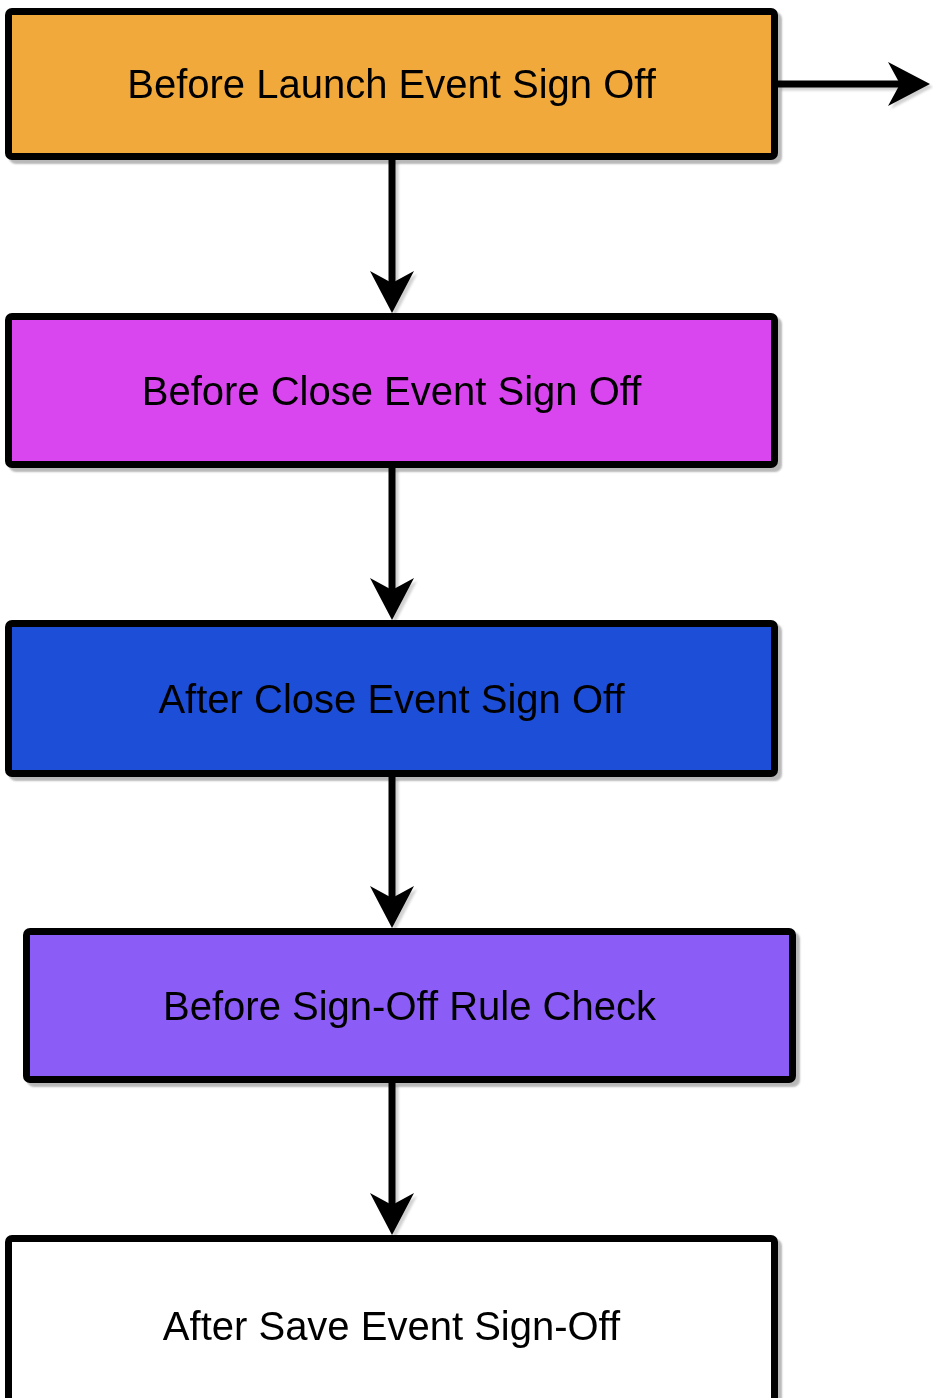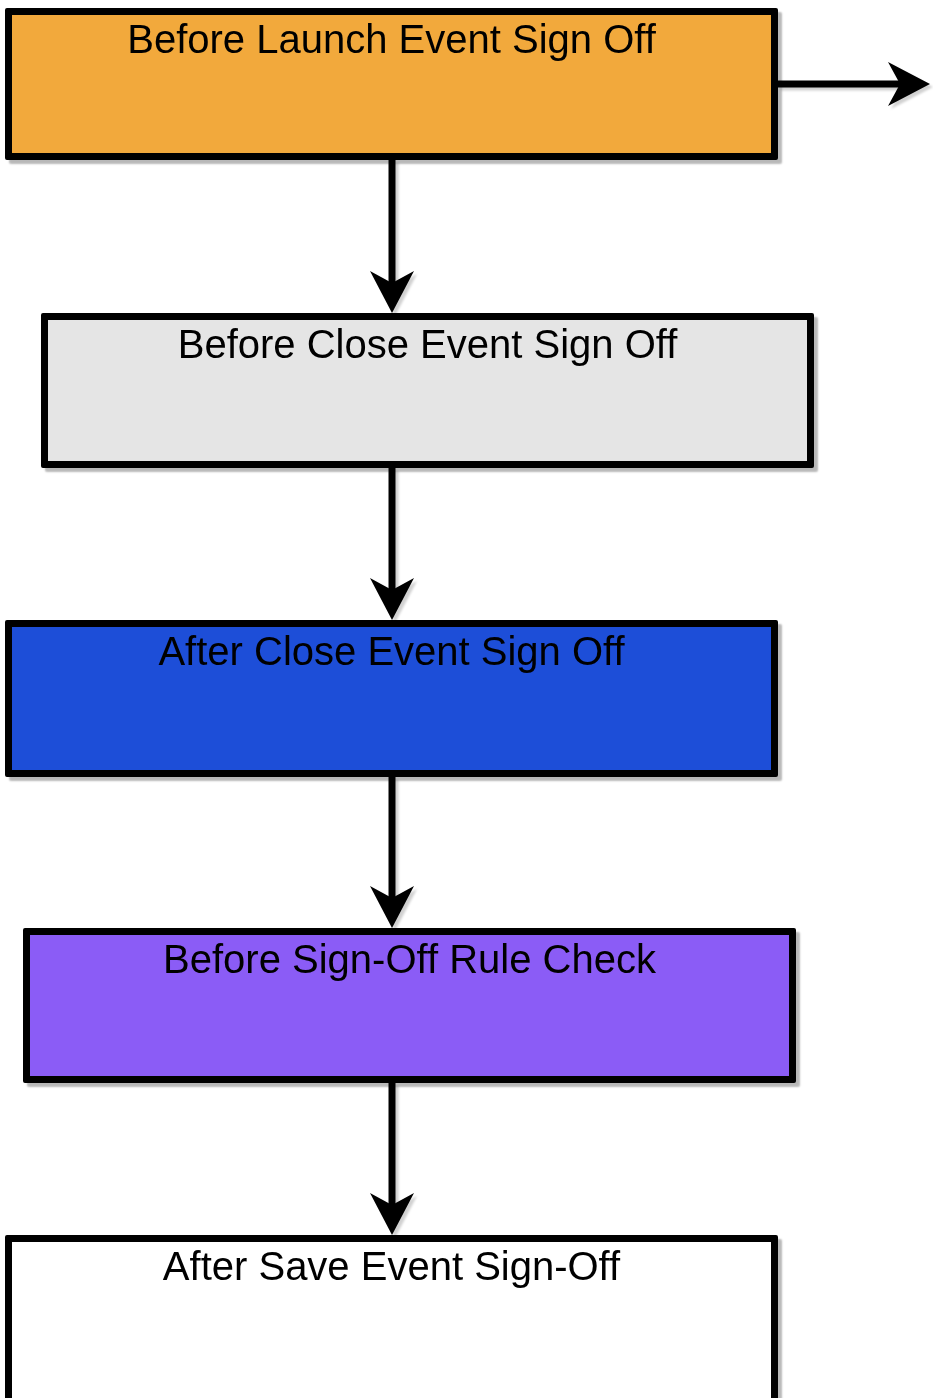--- a/index.html
+++ b/index.html
@@ -14,22 +14,23 @@
     height: 1398px;
     background: #ffffff;
     overflow: hidden;
   }
   .node {
     position: absolute;
     left: 5px;
     width: 773px;
     box-sizing: border-box;
     border: 7px solid #000000;
-    border-radius: 2px;
+    border-radius: 7px;
     display: flex;
+    align-items: center;
     justify-content: center;
     box-shadow: 4px 4px 2px rgba(0, 0, 0, 0.28);
     background: #ffffff;
   }
   .node-label {
     font-size: 40px;
     line-height: 1.2;
     color: #000000;
     text-align: center;
     white-space: nowrap;
@@ -89,21 +90,21 @@
     <g>
       <line class="edge-line" x1="392" y1="1083" x2="392" y2="1206"></line>
       <polygon class="edge-head" points="392,1235 370,1193 392,1205 414,1193"></polygon>
     </g>
   </svg>
 
   <div class="node node-0" style="background-color: rgb(242, 169, 60);">
     <span class="node-label">Before Launch Event Sign Off</span>
   </div>
 
-  <div class="node node-1" style="background-color: #e5e5e5; margin-left: 36px;">
+  <div class="node node-1" style="background-color: #d946ef;">
     <span class="node-label">Before Close Event Sign Off</span>
   </div>
 
   <div class="node node-2" style="background-color: #1d4ed8;">
     <span class="node-label">After Close Event Sign Off</span>
   </div>
 
   <div class="node node-3" style="background-color: #8b5cf6; margin-left: 18px;">
     <span class="node-label">Before Sign-Off Rule Check</span>
   </div>

